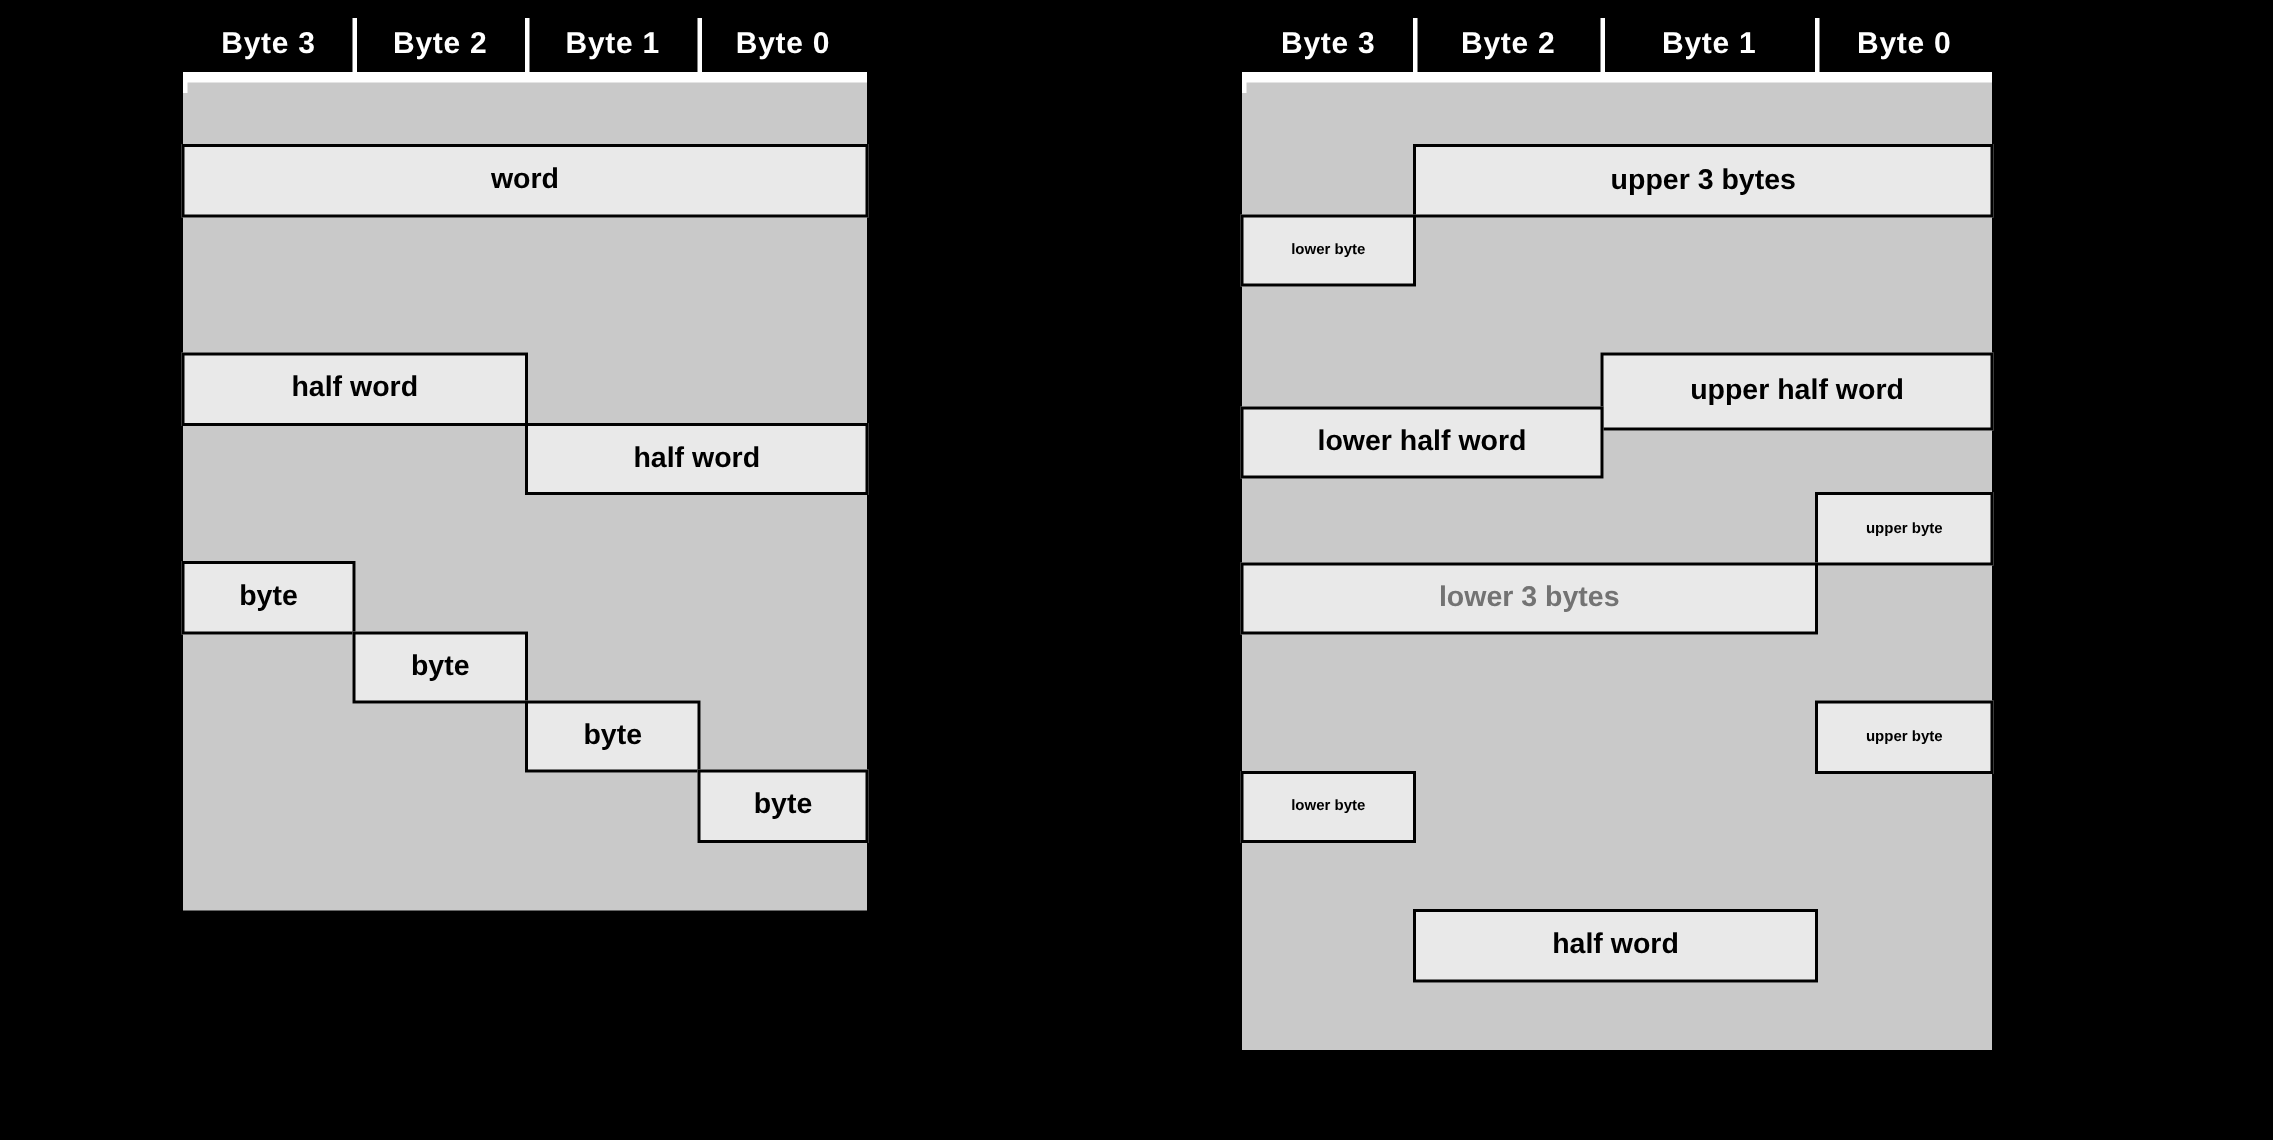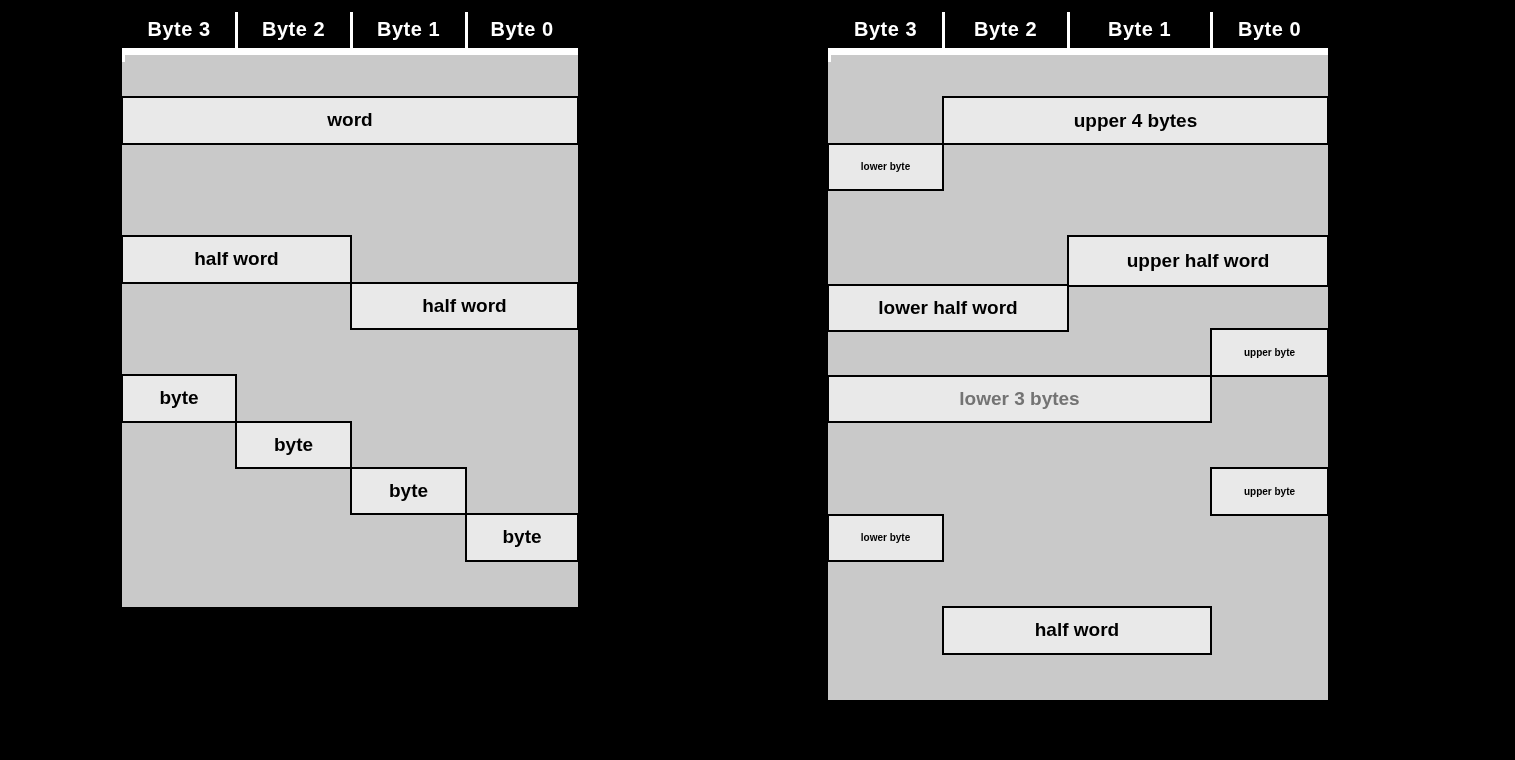--- a/index.html
+++ b/index.html
@@ -116,29 +116,29 @@
       <div class="hlabel" style="left: 115px; width: 125px; color: rgb(255, 255, 255);">Byte 2</div>
       <div class="hlabel" style="left: 240px; width: 143px; color: rgb(255, 255, 255);">Byte 1</div>
       <div class="hlabel" style="left: 383px; width: 117px; color: rgb(255, 255, 255);">Byte 0</div>
       <div class="htick" style="left: 114px; background: rgb(255, 255, 255);"></div>
       <div class="htick" style="left: 239px; background: rgb(255, 255, 255);"></div>
       <div class="htick" style="left: 382px; background: rgb(255, 255, 255);"></div>
       <div class="grid-body" style="height: 652.04px; background: rgb(201, 201, 201);"></div>
       <div class="topbar" style="background: rgb(255, 255, 255);"></div>
       <div class="edge-tick" style="background: rgb(255, 255, 255);"></div>
       <div class="abox large" style="left: 114px; width: 387px; top: 86.36px; height: 48.36px; background: rgb(233, 233, 233); border-color: rgb(0, 0, 0); color: rgb(0, 0, 0);">
-        <span>upper 4 bytes</span>
+        <span>upper 3 bytes</span>
       </div>
       <div class="abox small" style="left: -1px; width: 117px; top: 132.72px; height: 48.36px; background: rgb(233, 233, 233); border-color: rgb(0, 0, 0); color: rgb(0, 0, 0);">
         <span>lower byte</span>
       </div>
       <div class="abox large" style="left: 239px; width: 262px; top: 225.44px; height: 52px; background: rgb(233, 233, 233); border-color: rgb(0, 0, 0); color: rgb(0, 0, 0);">
         <span>upper half word</span>
       </div>
-      <div class="abox large" style="left: -1px; width: 242px; top: 274px; height: 48.36px; background: rgb(233, 233, 233); border-color: rgb(0, 0, 0); color: rgb(0, 0, 0);">
+      <div class="abox large" style="left: -1px; width: 242px; top: 261px; height: 48.36px; background: rgb(233, 233, 233); border-color: rgb(0, 0, 0); color: rgb(0, 0, 0);">
         <span>lower half word</span>
       </div>
       <div class="abox small" style="left: 382px; width: 119px; top: 318.16px; height: 48.36px; background: rgb(233, 233, 233); border-color: rgb(0, 0, 0); color: rgb(0, 0, 0);">
         <span>upper byte</span>
       </div>
       <div class="abox large" style="left: -1px; width: 385px; top: 364.52px; height: 48.36px; background: rgb(233, 233, 233); border-color: rgb(0, 0, 0); color: #737373;">
         <span>lower 3 bytes</span>
       </div>
       <div class="abox small" style="left: 382px; width: 119px; top: 457.24px; height: 48.36px; background: rgb(233, 233, 233); border-color: rgb(0, 0, 0); color: rgb(0, 0, 0);">
         <span>upper byte</span>

